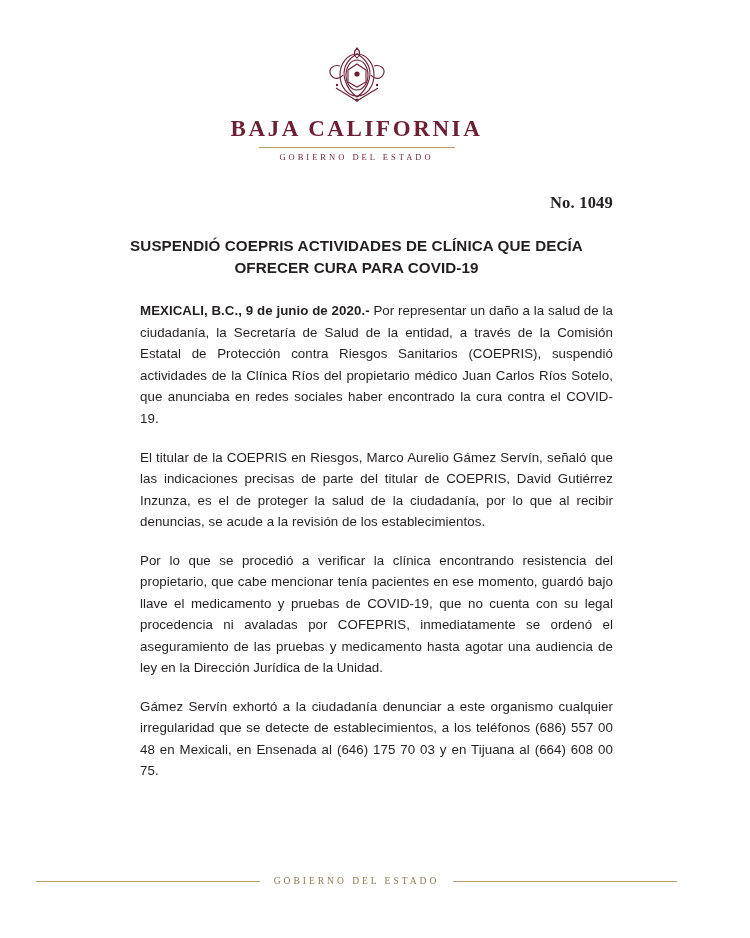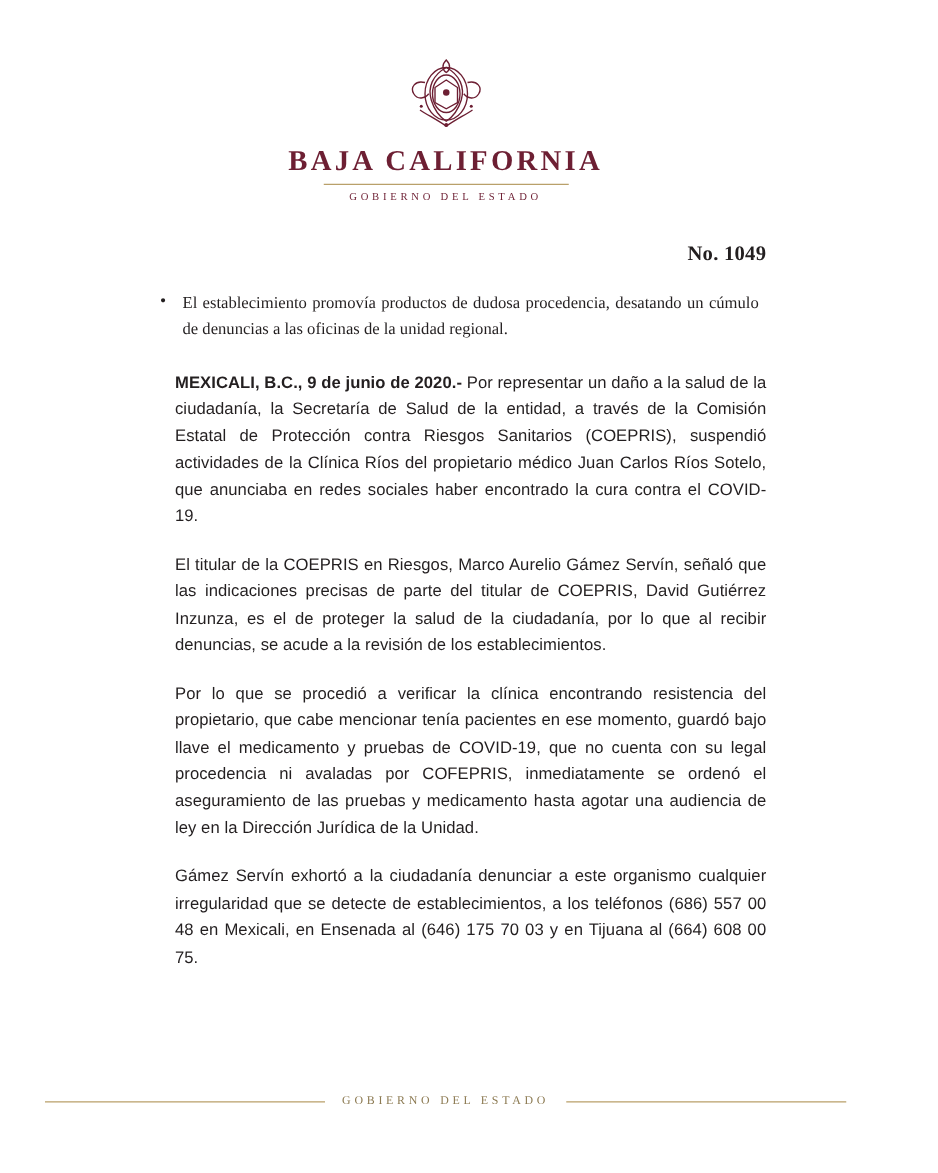--- a/index.html
+++ b/index.html
@@ -174,24 +174,25 @@
         <circle cx="53" cy="41" r="1.2"></circle>
       </g>
     </svg>
     <h1 class="brand-title">BAJA CALIFORNIA</h1>
     <div class="brand-rule"></div>
     <p class="brand-sub">GOBIERNO DEL ESTADO</p>
   </div>
 
   <div class="bulletin-no">No. 1049</div>
 
-
-  <ul class="bullets">
-    <li>El establecimiento promovía productos de dudosa procedencia, desatando un cúmulo de denuncias a las oficinas de la unidad regional.</li>
-  </ul>
+  <div class="headline">
+    <div>SUSPENDIÓ COEPRIS ACTIVIDADES DE CLÍNICA QUE DECÍA</div>
+    <div>OFRECER CURA PARA COVID-19</div>
+  </div>
+
 
   <div class="body-copy">
     <p><span class="lede">MEXICALI, B.C., 9 de junio de 2020.-</span><span> Por representar un daño a la salud de la ciudadanía, la Secretaría de Salud de la entidad, a través de la Comisión Estatal de Protección contra Riesgos Sanitarios (COEPRIS), suspendió actividades de la Clínica Ríos del propietario médico Juan Carlos Ríos Sotelo, que anunciaba en redes sociales haber encontrado la cura contra el COVID-19.</span></p>
     <p>El titular de la COEPRIS en Riesgos, Marco Aurelio Gámez Servín, señaló que las indicaciones precisas de parte del titular de COEPRIS, David Gutiérrez Inzunza, es el de proteger la salud de la ciudadanía, por lo que al recibir denuncias, se acude a la revisión de los establecimientos.</p>
     <p>Por lo que se procedió a verificar la clínica encontrando resistencia del propietario, que cabe mencionar tenía pacientes en ese momento, guardó bajo llave el medicamento y pruebas de COVID-19, que no cuenta con su legal procedencia ni avaladas por COFEPRIS, inmediatamente se ordenó el aseguramiento de las pruebas y medicamento hasta agotar una audiencia de ley en la Dirección Jurídica de la Unidad.</p>
     <p>Gámez Servín exhortó a la ciudadanía denunciar a este organismo cualquier irregularidad que se detecte de establecimientos, a los teléfonos (686) 557 00 48 en Mexicali, en Ensenada al (646) 175 70 03 y en Tijuana al (664) 608 00 75.</p>
   </div>
 
   <div class="footer">
     <div class="footer-rule-wrap">

